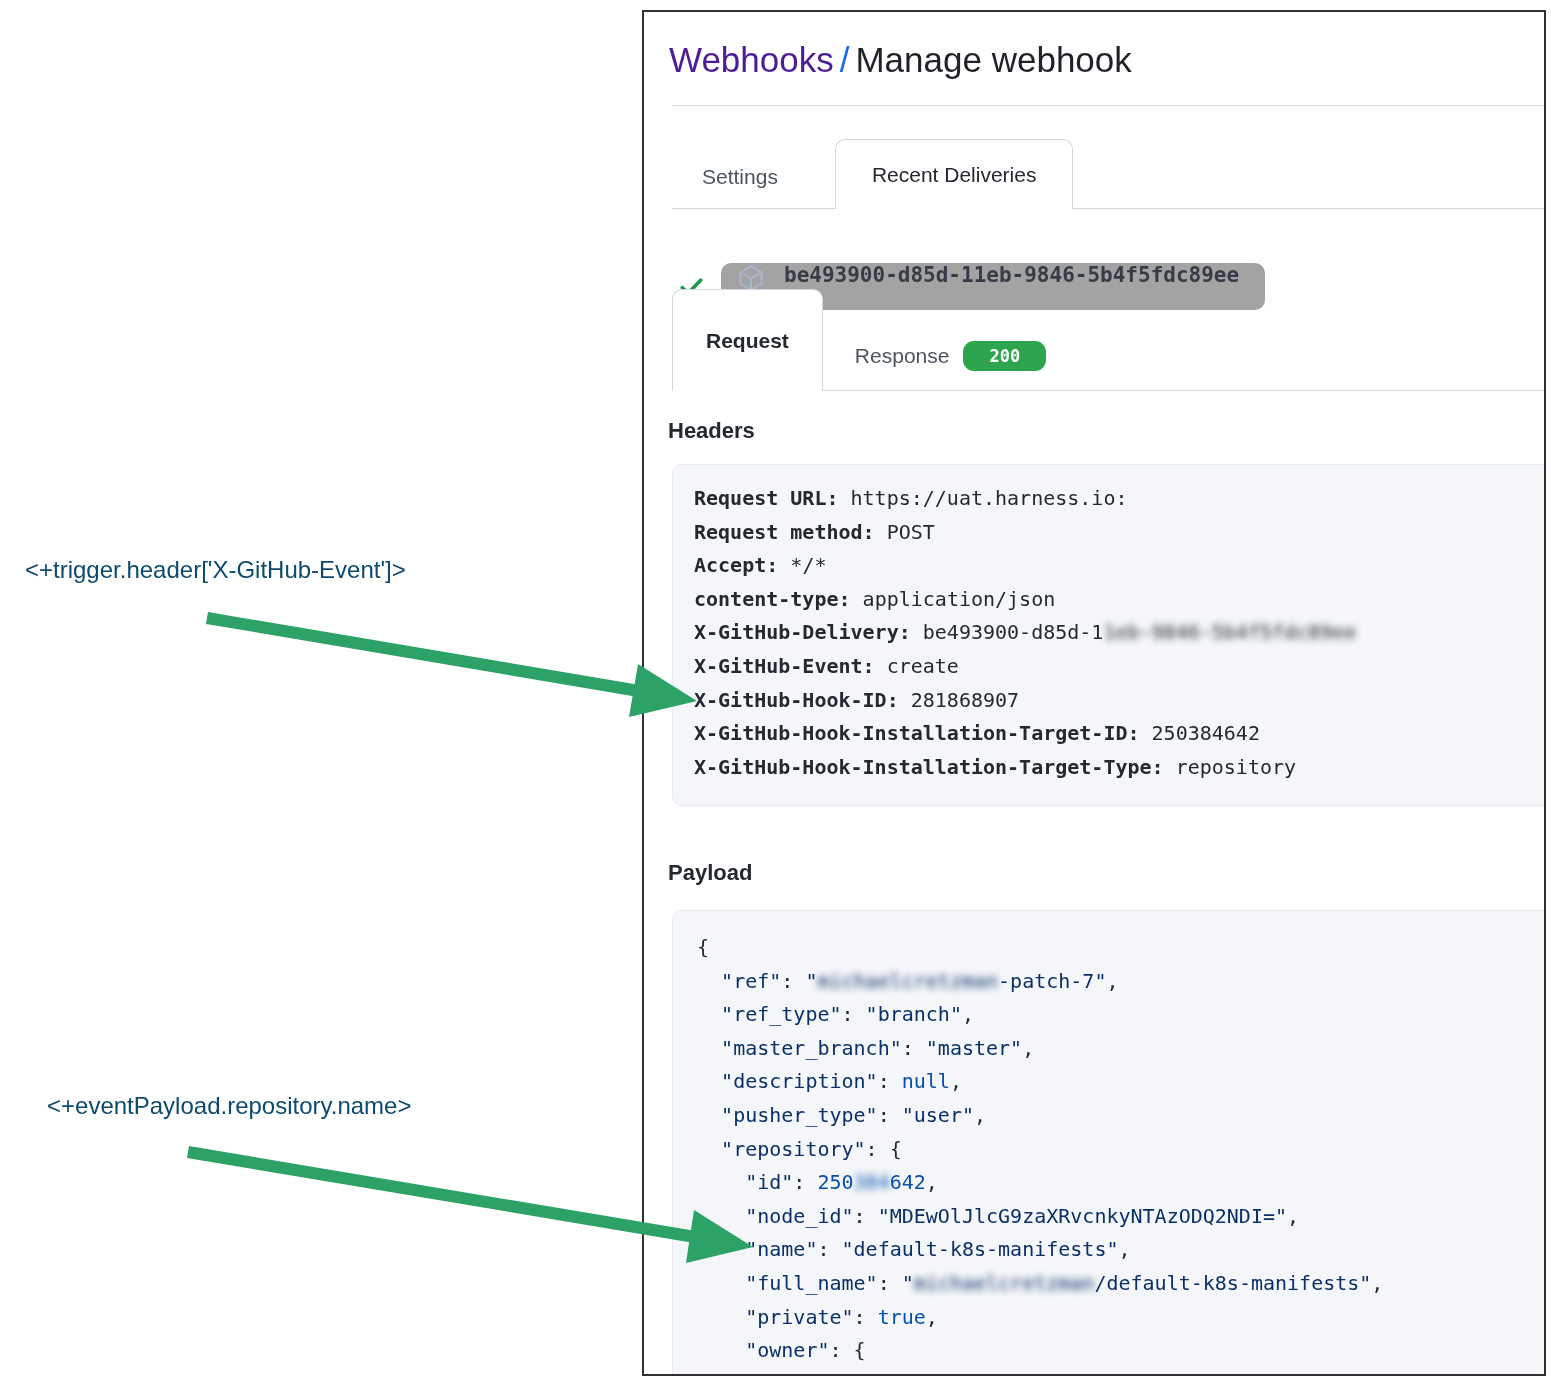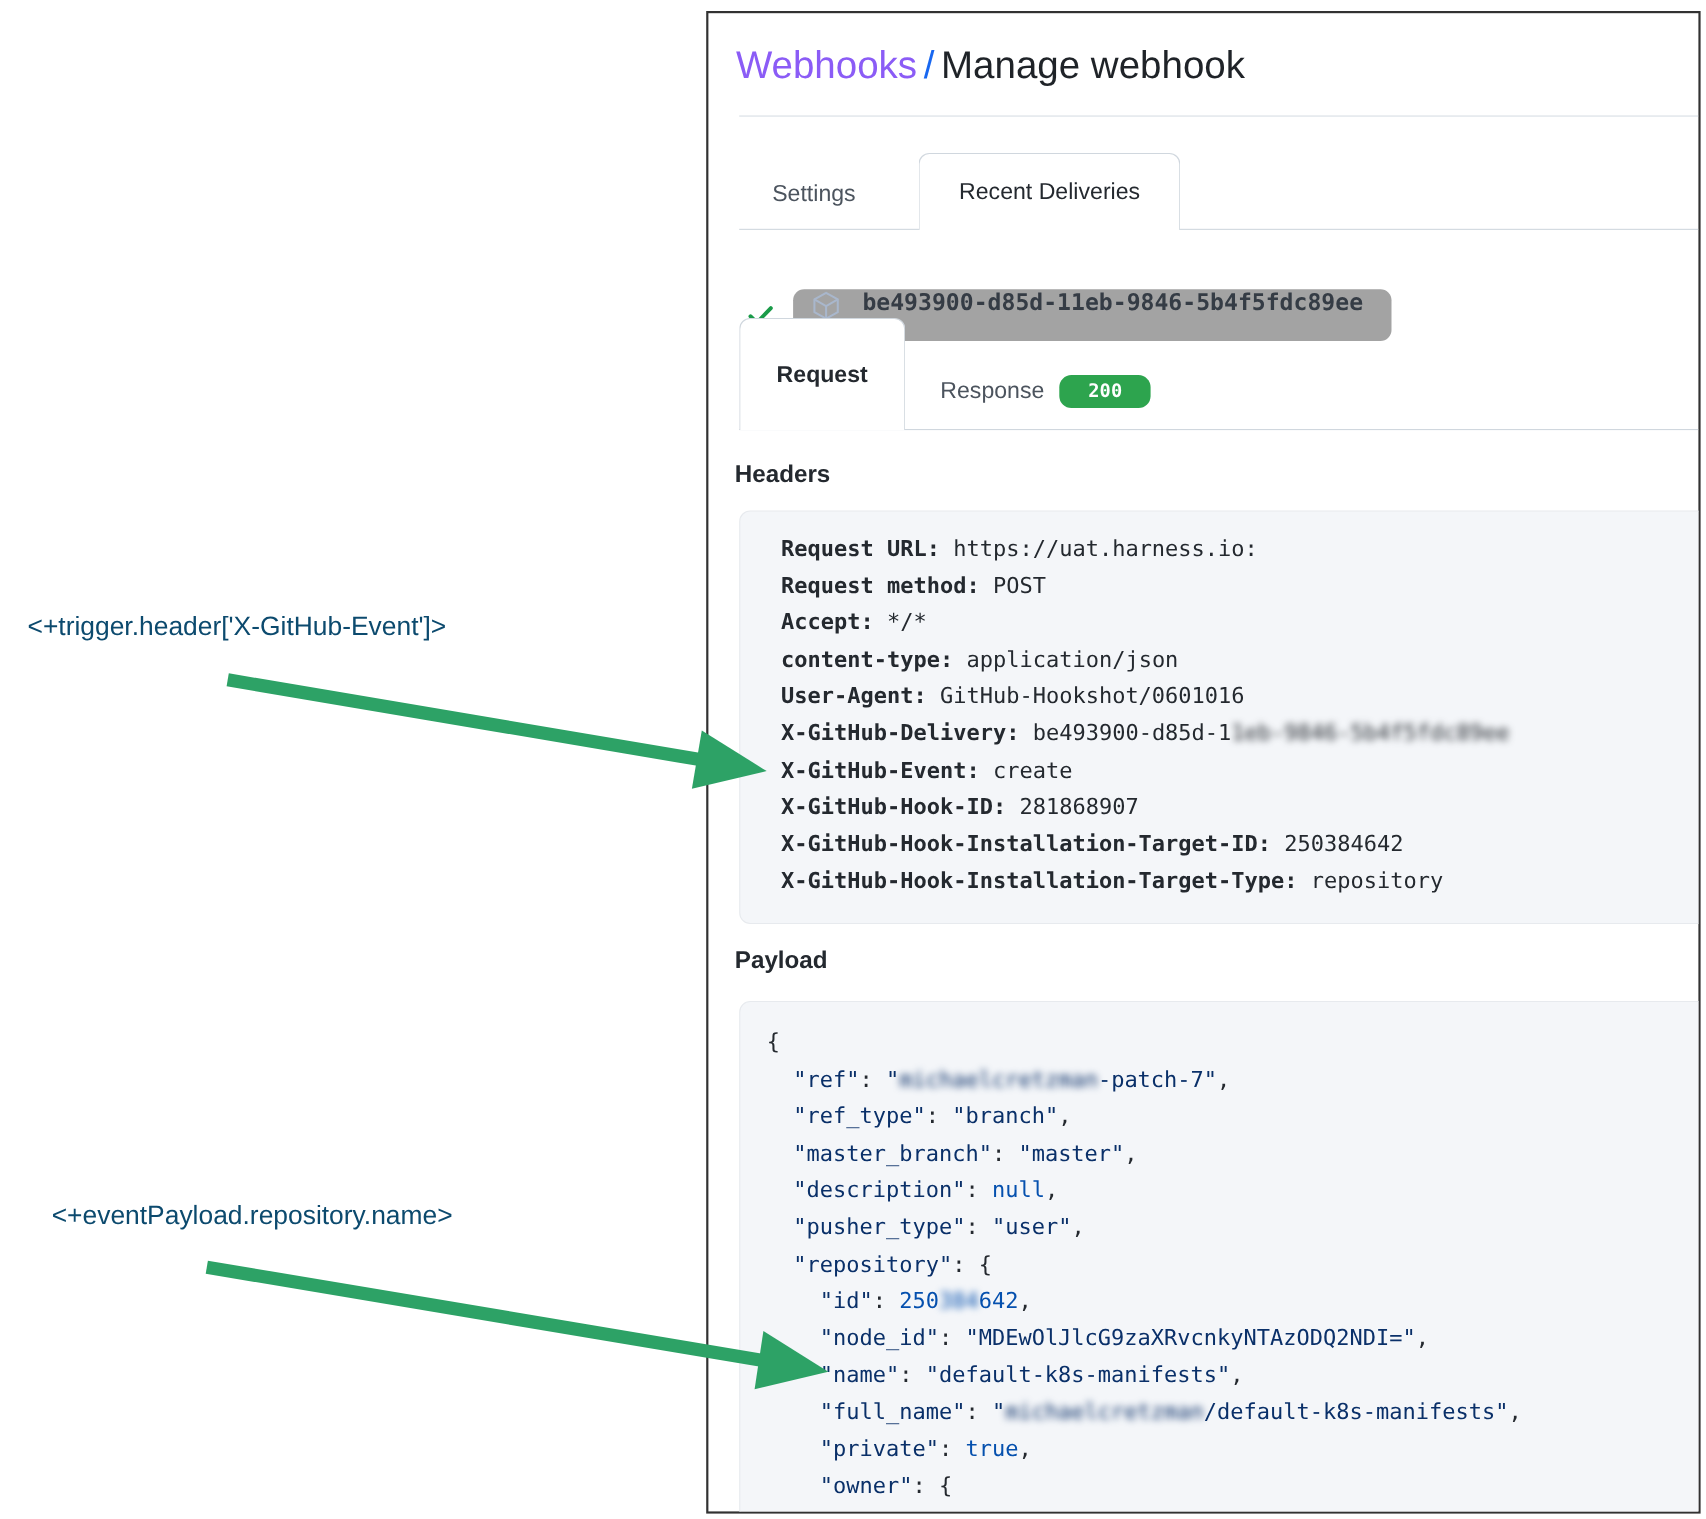--- a/index.html
+++ b/index.html
@@ -8,21 +8,21 @@
 
   
   .annotation{position:absolute;font-size:24px;color:#0c4a6e;white-space:nowrap;z-index:20;}
   .overlay{position:absolute;left:0;top:0;z-index:30;pointer-events:none;}
 
   
   .panel{position:absolute;left:642px;top:10px;width:904px;height:1366px;
          border:2px solid #323232;box-sizing:border-box;background:#fff;overflow:hidden;z-index:1;}
 
   .page-title{position:absolute;left:25px;top:28px;font-size:35px;font-weight:500;white-space:nowrap;}
-  .page-title a{color:#8b5cf6;text-decoration:none;}
+  .page-title a{color:#4c1d95;text-decoration:none;}
   .page-title .sep{color:#1867f0;margin:0 6px;}
   .page-title .rest{color:#1f2328;}
 
   .divider{position:absolute;left:28px;right:0;top:93px;height:0;border-top:1px solid #d8dee4;}
 
   
   .tabbar{position:absolute;left:28px;right:0;border-bottom:1px solid #d0d7de;display:flex;align-items:flex-end;}
   .tabbar1{top:113px;height:83px;}
   .tabbar2{top:308px;height:70px;}
   .tab-plain{font-size:21px;color:#4c545e;padding:0 30px;line-height:62px;cursor:pointer;}
@@ -48,21 +48,21 @@
   .sec-headers{top:406px;}
   .sec-payload{top:848px;}
 
   
   .codebox{position:absolute;left:28px;right:-24px;background:#f4f6f9;border:1px solid #e7eaee;
            border-radius:10px;font-family:"DejaVu Sans Mono","Liberation Mono",monospace;
            font-size:20px;line-height:33.6px;color:#1f2328;}
   .box-headers{top:452px;padding:17px 20px 21px 21px;}
   .box-payload{top:898px;height:470px;padding:20px 20px 20px 24px;box-sizing:content-box;}
   .code-line{white-space:pre;}
-  .hk{font-weight:700;color:#24292f;margin-left:16px;}
+  .hk{font-weight:700;color:#24292f;}
   .hv{color:#24292f;}
   .pp{color:#24292f;}
   .ps{color:#0a3069;}
   .pn{color:#0550ae;margin-top:25px;}
   .blur{filter:blur(3.5px);}
 </style>
 </head>
 <body>
 
 <div class="stage">
@@ -119,21 +119,20 @@
         <span class="badge">200</span>
       </div>
     </div>
 
     <div class="sec-h sec-headers">Headers</div>
     <div class="codebox box-headers">
         <div class="code-line"><span class="hk">Request URL:</span><span class="hv"> https://uat.harness.io:</span></div>
         <div class="code-line"><span class="hk">Request method:</span><span class="hv"> POST</span></div>
         <div class="code-line"><span class="hk">Accept:</span><span class="hv"> */*</span></div>
         <div class="code-line"><span class="hk">content-type:</span><span class="hv"> application/json</span></div>
-        <div class="code-line"><span class="hk">User-Agent:</span><span class="hv"> GitHub-Hookshot/0601016</span></div>
         <div class="code-line"><span class="hk">X-GitHub-Delivery:</span><span class="hv"> be493900-d85d-1</span><span class="hv blur">1eb-9846-5b4f5fdc89ee</span></div>
         <div class="code-line"><span class="hk">X-GitHub-Event:</span><span class="hv"> create</span></div>
         <div class="code-line"><span class="hk">X-GitHub-Hook-ID:</span><span class="hv"> 281868907</span></div>
         <div class="code-line"><span class="hk">X-GitHub-Hook-Installation-Target-ID:</span><span class="hv"> 250384642</span></div>
         <div class="code-line"><span class="hk">X-GitHub-Hook-Installation-Target-Type:</span><span class="hv"> repository</span></div>
       </div>
 
     <div class="sec-h sec-payload">Payload</div>
     <div class="codebox box-payload">
         <div class="code-line"><span class="pp">{</span></div>

